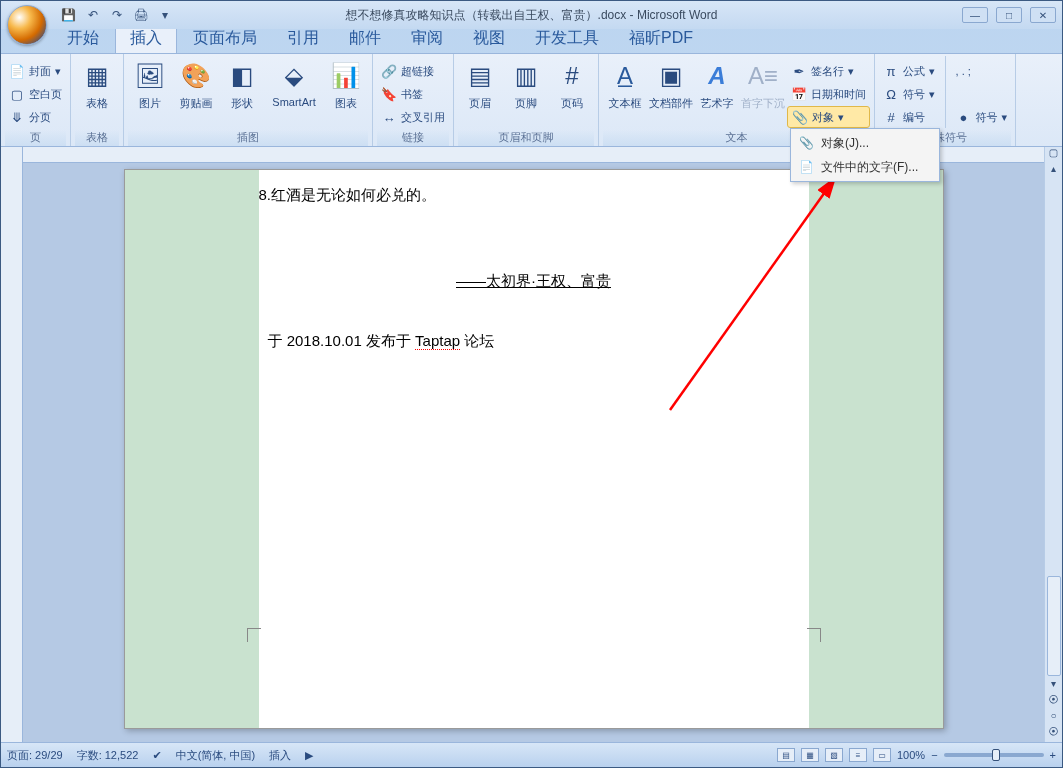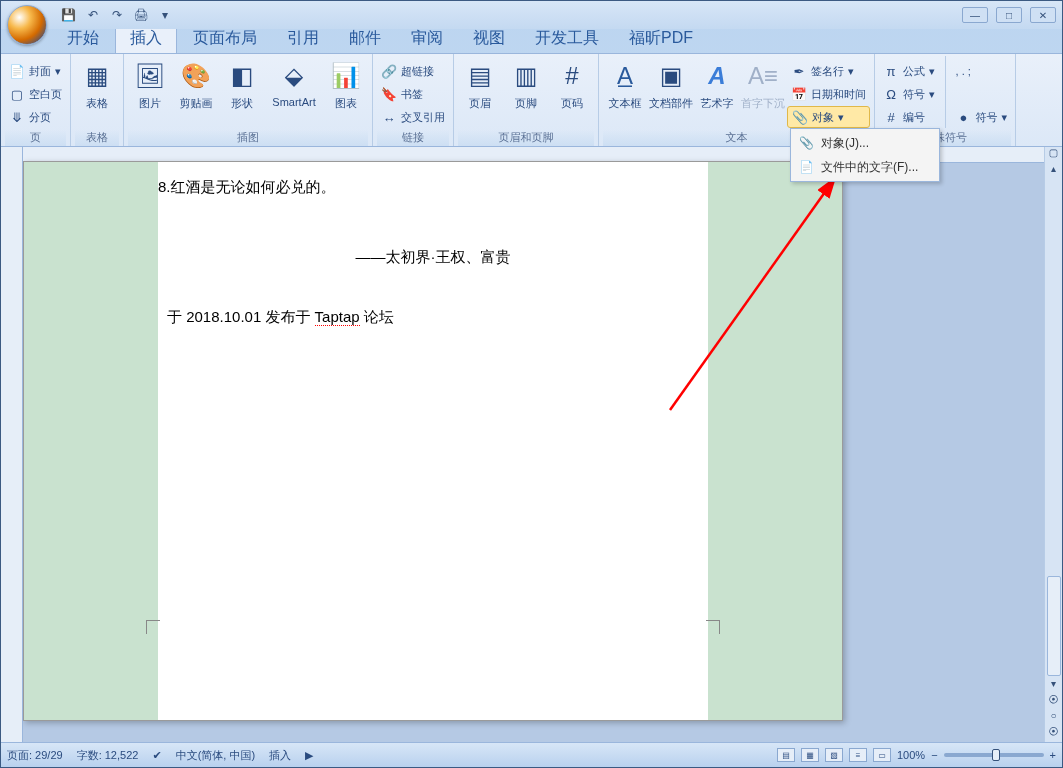--- a/index.html
+++ b/index.html
@@ -37,26 +37,26 @@
 
 .arrow-annot { position: absolute; z-index: 50; pointer-events:none; }
 
 .doc-area { flex: 1; background: #b5c9e4; display: flex; position: relative; overflow: hidden; }
 .ruler-v { width: 22px; background: #e6eef8; border-right: 1px solid #9ab6dc; }
 .ruler-h { height: 16px; background: #e6eef8; border-bottom: 1px solid #9ab6dc; position: absolute; left:22px; right:18px; top:0; }
 .scroll-v { width: 18px; background: #d7e4f4; border-left: 1px solid #b7cce6; display:flex;flex-direction:column; }
 .scroll-v .thumb { width: 14px; margin: 2px auto; height: 100px; background: #e6eef8; border:1px solid #9ab6dc; border-radius:2px; }
 .scroll-v .arr { height: 16px; font-size:10px; text-align:center; color:#35517a; }
 .scroll-v .spacer { flex:1; }
-.content { flex: 1; position: relative; padding-top: 20px; display:flex; overflow:hidden; }
+.content { flex: 1; position: relative; padding-top: 28px; display:flex; justify-content:center; overflow:hidden; }
 
 .page { width: 820px; height: 560px; background: #c9e2cf; border: 1px solid #9a9a9a; box-shadow: 2px 2px 6px rgba(0,0,0,.25); margin-top: -6px; position: relative; display:flex; justify-content:center; }
 .text-block { width: 550px; background: #fff; padding: 10px 0 12px 0; font-size: 15px; color: #000; font-family: SimSun, serif; line-height: 2; }
 .line1 { }
-.line2 { text-align: center; margin-top: 40px; }
+.line2 { text-align: center; margin-top: 56px; text-decoration: underline; }
 .line3 { margin-top: 30px; margin-left: 9px; }
 .taptap { border-bottom: 1px dotted red; }
 .page-margin-marks { position:absolute; bottom: 100px; left:0; right:0; }
 .pm { position:absolute; width: 18px; height: 18px; }
 .pm::before, .pm::after { content:''; position:absolute; background:#888; }
 .pm-l { left: 122px; }
 .pm-l::before { width:1px; height:14px; left:0; top:0; }
 .pm-l::after { height:1px; width:14px; left:0; top:0; }
 .pm-r { right: 122px; }
 .pm-r::before { width:1px; height:14px; right:0; top:0; }
@@ -85,20 +85,21 @@
       <div class="qat-btn">
           <span>↷</span>
         </div>
       <div class="qat-btn">
           <span>🖨</span>
         </div>
       <div class="qat-btn">
           <span>▾</span>
         </div>
     </div>
+    <div class="title-text">想不想修真攻略知识点（转载出自王权、富贵）.docx - Microsoft Word</div>
     <div class="win-controls">
       <div class="win-btn">—</div>
       <div class="win-btn">□</div>
       <div class="win-btn">✕</div>
     </div>
   </div>
 
   <div class="tabs">
     <div class="tab">开始</div>
     <div class="tab active">插入</div>

